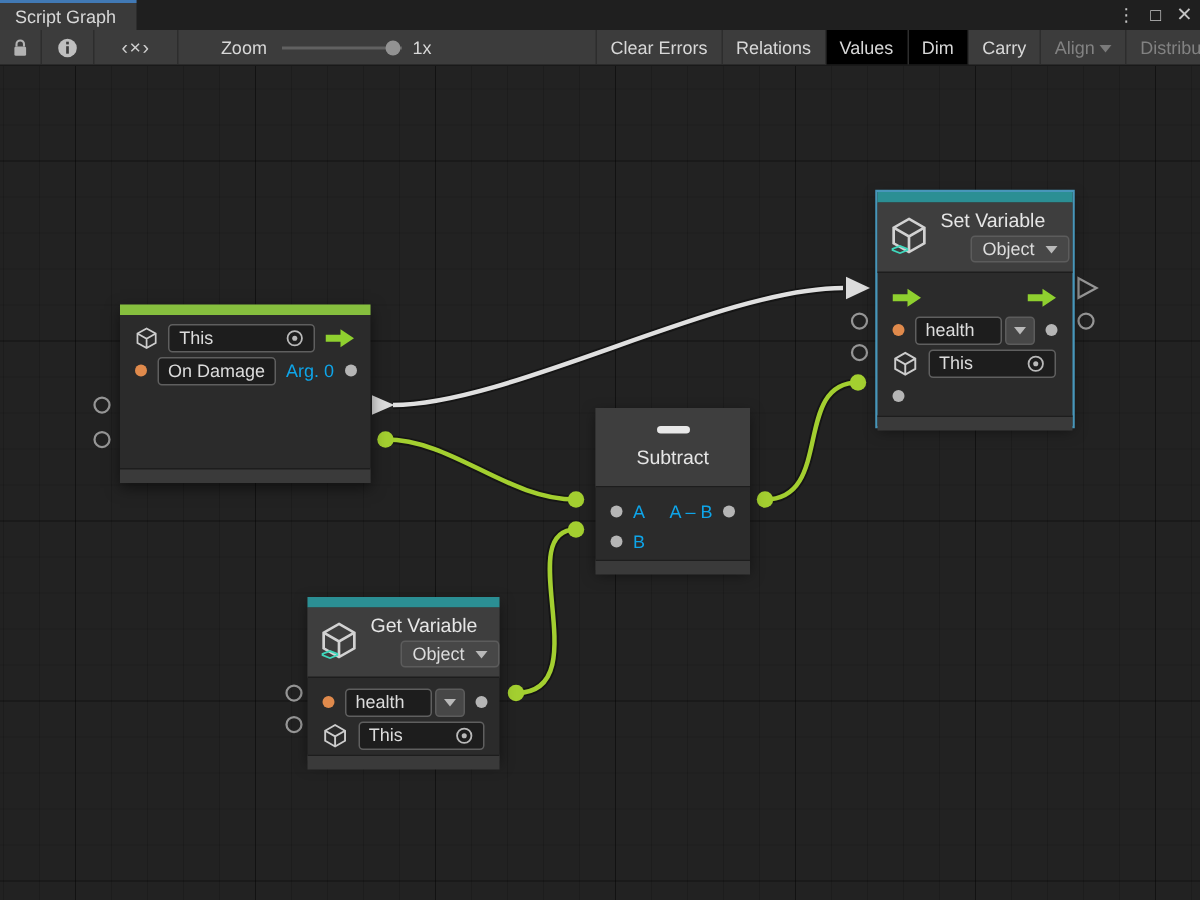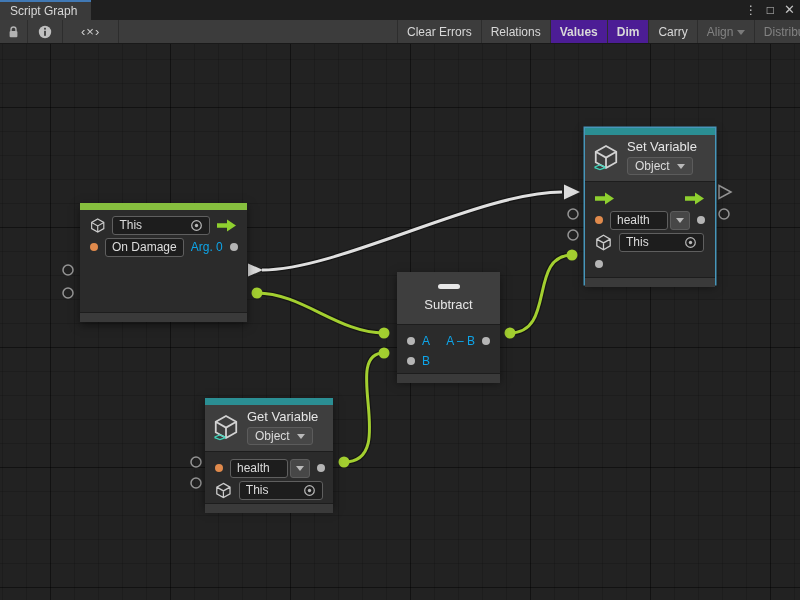--- a/index.html
+++ b/index.html
@@ -26,21 +26,21 @@
   .toolbar {
     position:absolute; top:20px; left:0; width:800px; height:24px;
     background:#3c3c3c; border-bottom:1px solid #191919;
     font-size:12px; color:#d8d8d8; z-index:10; overflow:hidden;
   }
   .tb-left { position:absolute; left:0; top:0; height:23px; display:flex; align-items:stretch; }
   .tbtn { display:flex; align-items:center; justify-content:center; padding:12px 9px; border-right:1px solid #2d2d2d; white-space:nowrap; }
   .tbtn.icon-only { padding:0 7px; }
   .tbtn.wide { padding:0 18px; }
   .tb-right { position:absolute; left:397px; top:0; height:23px; display:flex; align-items:stretch; border-left:1px solid #2d2d2d; }
-  .tb-right .tbtn.active { background:#4c1d95;font-weight:bold; }
+  .tb-right .tbtn.active { background:#000000; }
   .tb-right .tbtn.disabled { color:#828282; }
   .go-group { display:flex; align-items:center; gap:6px; margin-left:18px; padding:0 6px; }
   .zoom-group { display:flex; align-items:center; margin-left:28px; }
   .zoom-track { width:80px; height:2px; background:#616161; position:relative; margin-left:10px; }
   .zoom-thumb { position:absolute; right:1px; top:-4px; width:10px; height:10px; border-radius:50%; background:#929292; }
   .zoom-val { margin-left:7px; }
   .caret { width:0; height:0; border-left:4px solid transparent; border-right:4px solid transparent; border-top:5px solid #b9b9b9; display:inline-block; }
   .tbtn.disabled .caret { border-top-color:#7a7a7a; }
   .code-glyph { font-size:13px; color:#cfcfcf; letter-spacing:1px; }
 
@@ -65,21 +65,21 @@
     font-size:12px; color:#d6d6d6;
   }
   .node.selected { box-shadow:0 0 0 1.5px #4796ba, 0 3px 9px rgba(0,0,0,0.5); }
   .node-topbar { height:7px; flex:0 0 auto; }
   .node-header {
     background:#3e3e3e; border-bottom:1px solid #1d1d1d;
     display:flex; align-items:center; gap:8px; padding:5px 10px 6px 8px; flex:0 0 auto;
   }
   .node-header.tall { padding:12px 10px;flex-direction:column; }
   .ntitle { font-size:13px; color:#e6e6e6; white-space:nowrap; }
-  .hsub { display:flex; align-items:center; gap:7px; margin-top:3px; }
+  .hsub { display:flex; align-items:center; gap:7px; margin-top:3px;margin-left:20px; }
   .argbox { background:#1d1d1d; border:1px solid #6a6a6a; border-radius:2px; min-width:17px; height:17px; display:flex; align-items:center; justify-content:center; padding:0 3px; color:#dcdcdc; }
   .node-body { flex:1 1 auto; padding:4px 0 2px; }
   .node-footer { height:10px; background:#3a3a3a; border-top:1px solid #1d1d1d; flex:0 0 auto; }
   .prow { display:flex; align-items:center; gap:7px; padding:0 10px; height:22px; }
   .prow.between { justify-content:space-between; }
   .dot { width:8px; height:8px; border-radius:50%; flex:0 0 auto; }
   .dot.orange { background:#e08a4c; }
   .dot.gray { background:#b5b5b5; }
   .field {
     background:#1d1d1d; border:1px solid #5f5f5f; border-radius:3px;
@@ -123,20 +123,27 @@
     </div>
     <div class="tbtn icon-only" style="padding:0 10px;">
       <svg width="14" height="14" viewBox="0 0 14 14">
         <circle cx="7" cy="7" r="6.2" fill="#bfbfbf"></circle>
         <rect x="6.1" y="5.8" width="1.8" height="5" fill="#3c3c3c"></rect>
         <rect x="6.1" y="2.8" width="1.8" height="1.8" fill="#3c3c3c"></rect>
       </svg>
     </div>
     <div class="tbtn wide">
       <span class="code-glyph">‹×›</span>
+    </div>
+    <div class="zoom-group">
+      <span>Zoom</span>
+      <div class="zoom-track">
+        <div class="zoom-thumb"></div>
+      </div>
+      <span class="zoom-val">1x</span>
     </div>
   </div>
   <div class="tb-right">
     <div class="tbtn">Clear Errors</div>
     <div class="tbtn">Relations</div>
     <div class="tbtn active">Values</div>
     <div class="tbtn active">Dim</div>
     <div class="tbtn">Carry</div>
     <div class="tbtn disabled">
       <span>Align</span>&nbsp;<span class="caret"></span>

